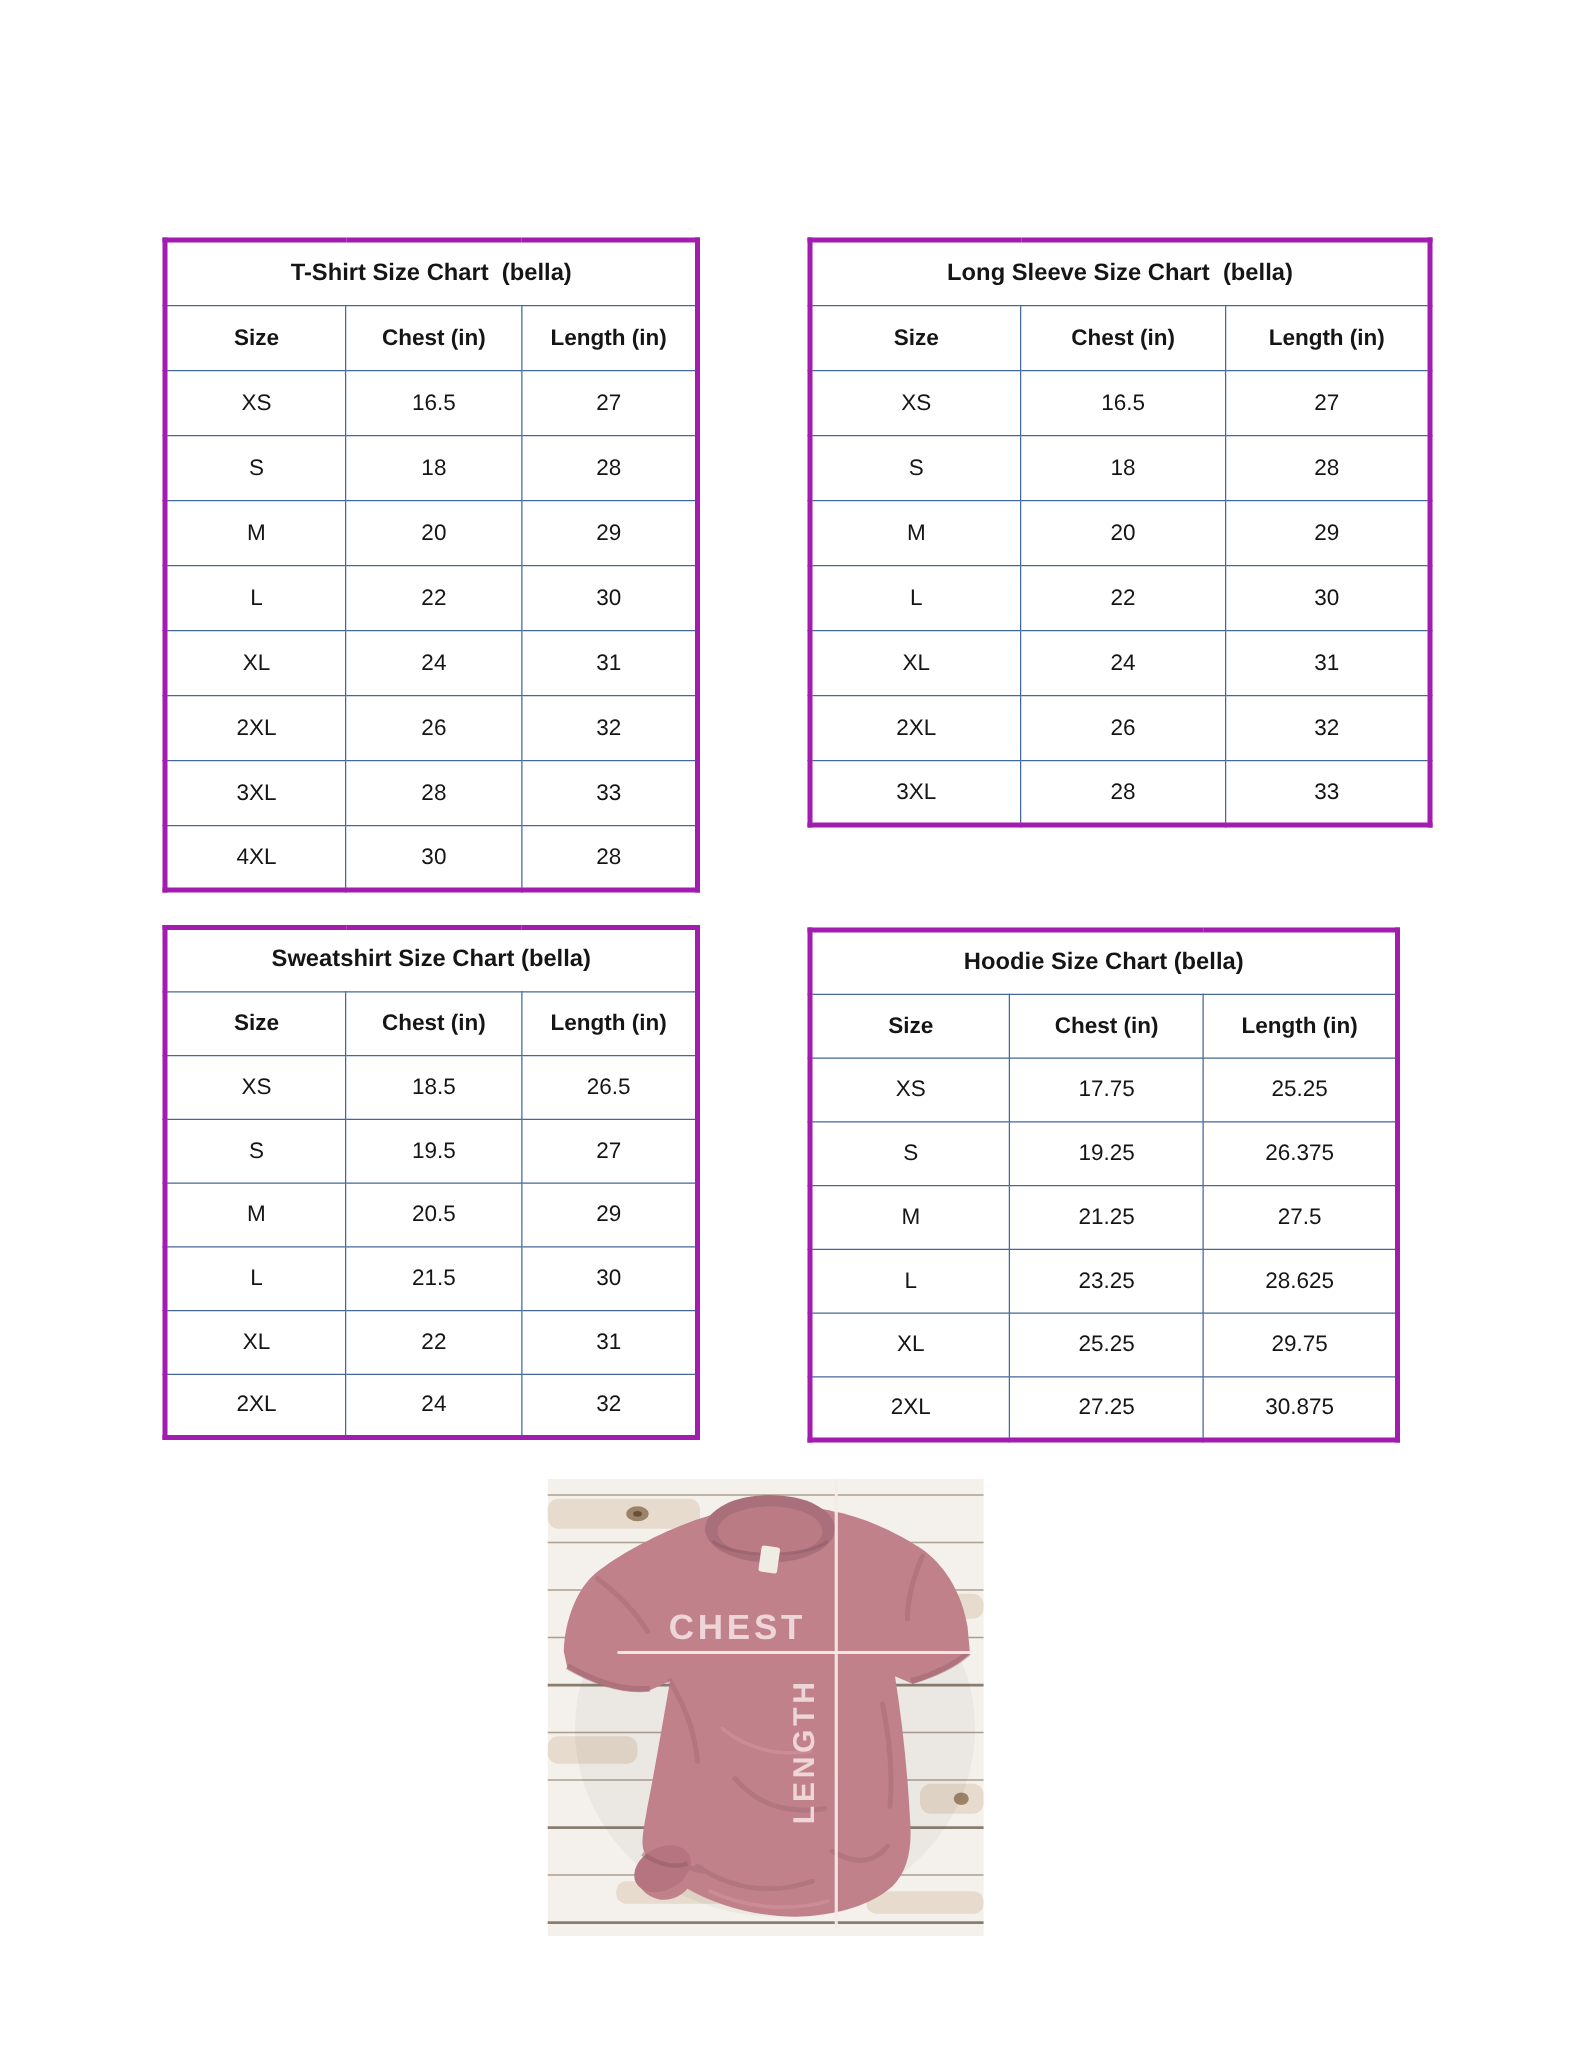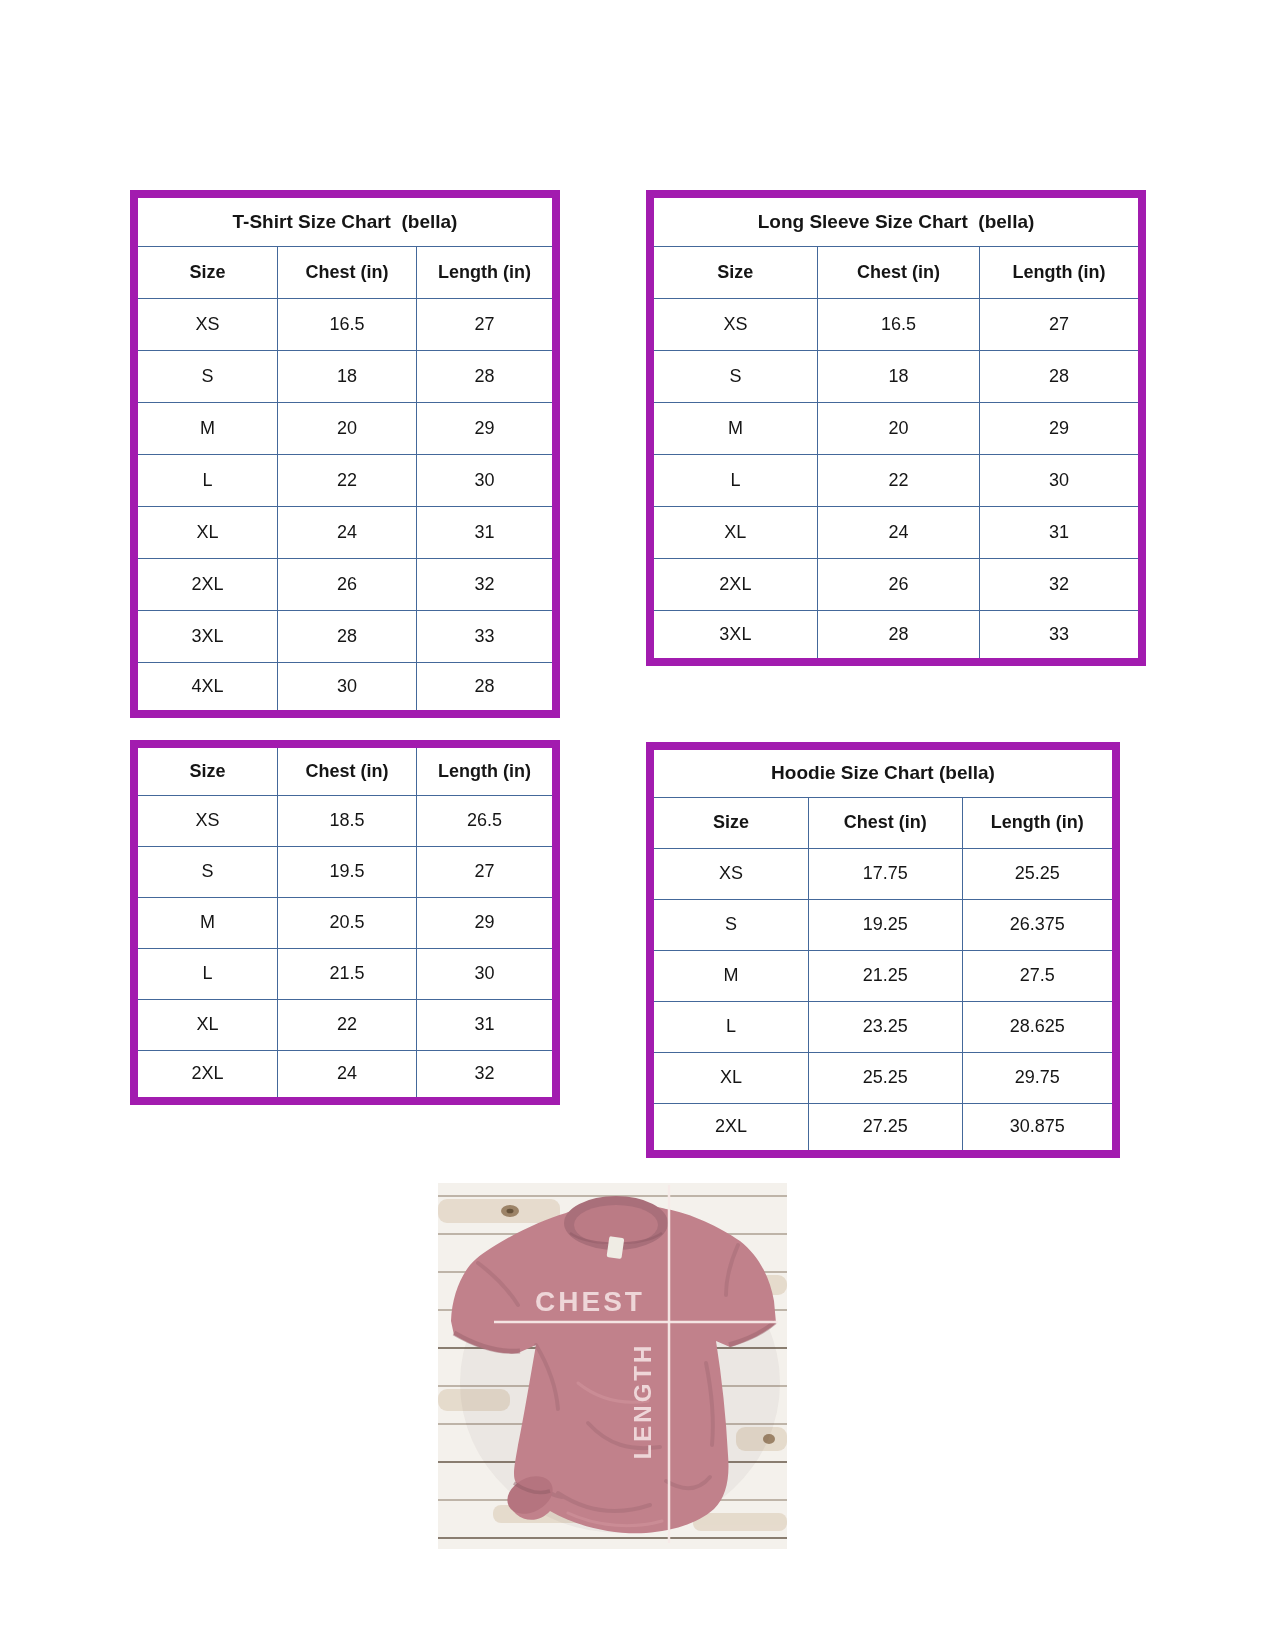--- a/index.html
+++ b/index.html
@@ -7,21 +7,21 @@
     position:relative;
     width:1275px;height:1650px;
     background:#ffffff;
     font-family:"Liberation Sans",sans-serif;
     overflow:hidden;
   }
   table.size-table{
     position:absolute;
     border-collapse:collapse;
     table-layout:fixed;
-    border:8px solid #a21caf;
+    border:4px solid #a21caf;
     color:#151515;
     background:#ffffff;
   }
   .size-table th,.size-table td{
     border:1px solid #44689a;
     text-align:center;
     vertical-align:middle;
     padding:0;
   }
   .size-table td{font-size:18px;font-weight:400;}
@@ -156,20 +156,23 @@
       </tbody>
   </table>
 
   <table class="size-table rows-51" style="left:130px;top:740px;width:430px;">
     <colgroup>
         <col style="width:34%">
         <col style="width:33%">
         <col style="width:33%">
       </colgroup>
     <thead>
+      <tr class="title-row">
+        <th colspan="3">Sweatshirt Size Chart (bella)</th>
+      </tr>
       <tr class="header-row">
           <th>Size</th>
           <th>Chest (in)</th>
           <th>Length (in)</th>
         </tr>
     </thead>
     <tbody>
         <tr>
           <td>XS</td>
           <td>18.5</td>

